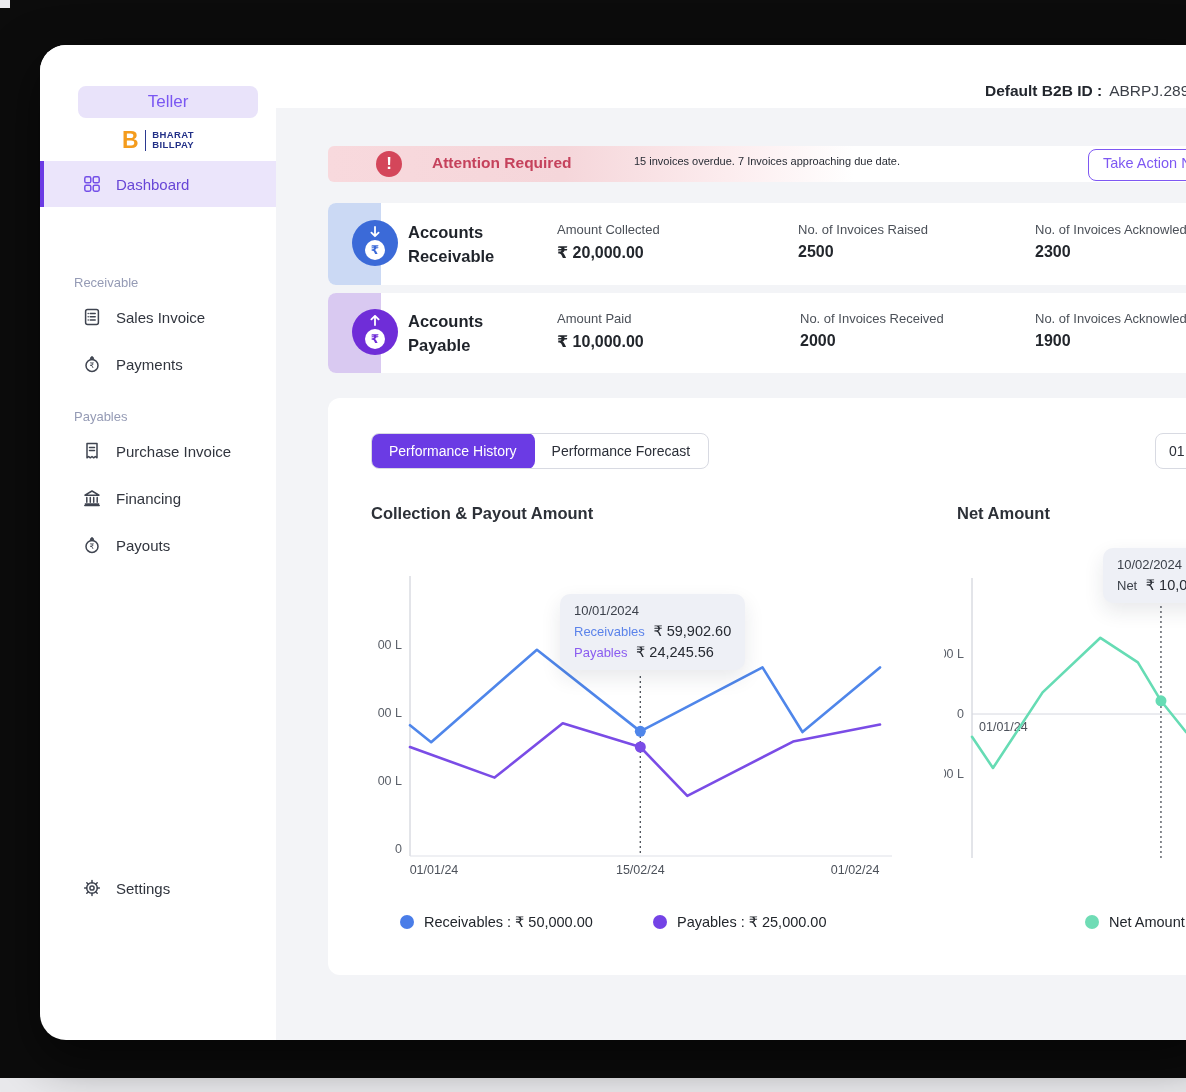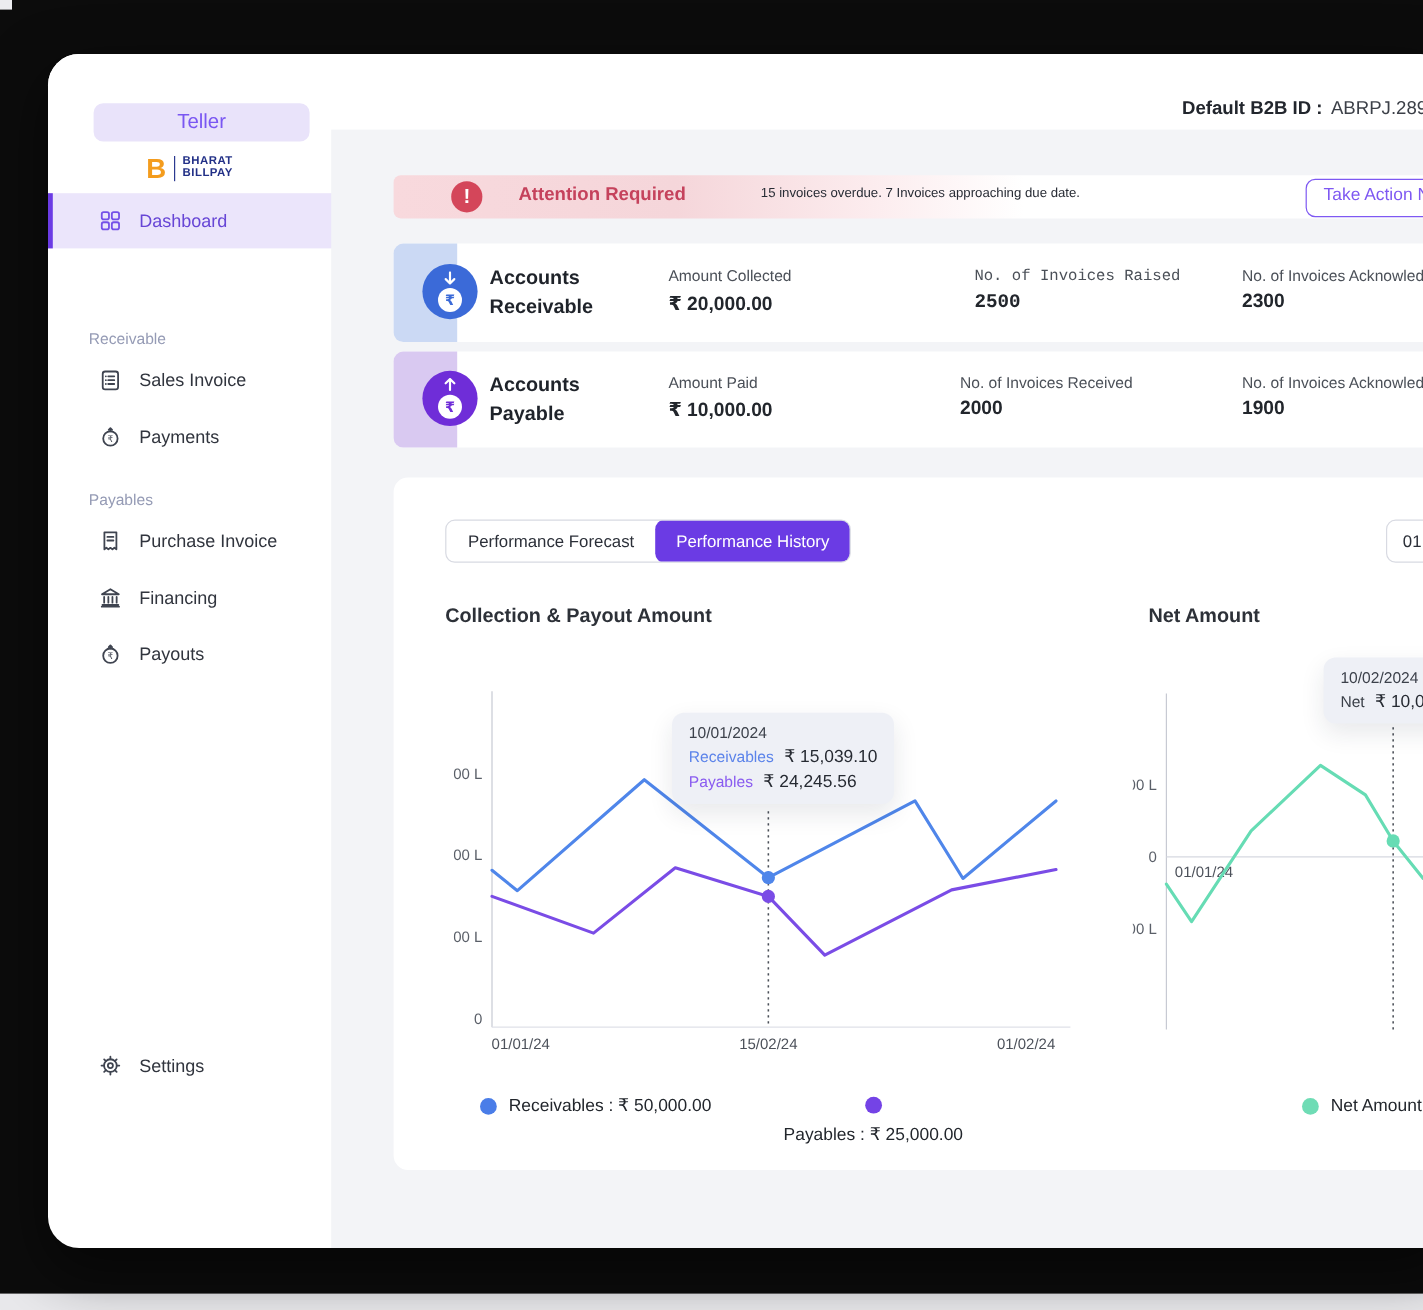--- a/index.html
+++ b/index.html
@@ -189,21 +189,21 @@
         <span class="rupee-badge" style="color: rgb(59, 106, 216);">₹</span>
       </div>
       <div class="rname" style="top:17px;">
         <span>Accounts</span><br>
         <span>Receivable</span>
       </div>
       <div class="scol" style="left:229px;top:19px;">
         <div class="clabel">Amount Collected</div>
         <div class="cvalue">₹ 20,000.00</div>
       </div>
-      <div class="scol" style="left:484px;top:19px;font-family:Liberation Mono, monospace;">
+      <div class="scol" style="left:470px;top:19px;">
         <div class="clabel">No. of Invoices Raised</div>
         <div class="cvalue">2500</div>
       </div>
       <div class="scol" style="left:707px;top:19px;">
         <div class="clabel">No. of Invoices Acknowledged</div>
         <div class="cvalue">2300</div>
       </div>
     </div>
 
     <div class="sumrow" style="top:248px;height:80px;">
@@ -227,22 +227,22 @@
         <div class="cvalue">2000</div>
       </div>
       <div class="scol" style="left:707px;top:18px;">
         <div class="clabel">No. of Invoices Acknowledged</div>
         <div class="cvalue">1900</div>
       </div>
     </div>
 
     <div class="panel">
       <div class="tabs">
+        <div class="tab active">Performance History</div>
         <div class="tab">Performance Forecast</div>
-        <div class="tab active">Performance History</div>
       </div>
       <div class="datebox">01</div>
 
       <div class="chart-title" style="left:43px;top:106px;">Collection &amp; Payout Amount</div>
       <div class="chart-title" style="left:629px;top:106px;">Net Amount</div>
 
       <svg id="c1" class="abs" style="left:50px;top:170px;" width="540" height="320">
           <line x1="32" y1="8" x2="32" y2="288" stroke="#c7cad3" stroke-width="1"></line>
           <line x1="32" y1="288" x2="514" y2="288" stroke="#dfe1e8"></line>
           <text x="24" y="80.99999999999997" text-anchor="end" class="tick">300 L</text>
@@ -267,41 +267,41 @@
           <text x="35" y="163" text-anchor="start" class="xtick">01/01/24</text>
           <line x1="216.962" y1="38" x2="216.962" y2="290" stroke="#4a4f57" stroke-width="1.3" stroke-dasharray="2 3"></line>
           <polyline points="28,168.8 48.972,200 98.62,124.4 156.4,69.8 193.85,94.4 216.962,132.8 242,164" fill="none" stroke="#66dcb4" stroke-width="2.6" stroke-linejoin="round" stroke-linecap="round"></polyline>
           <circle cx="216.962" cy="132.8" r="5.5" fill="#66dcb4"></circle>
         </svg>
 
       <div class="tooltip" style="left:232px;top:196px;">
         <div class="t-date">10/01/2024</div>
         <div class="t-row">
           <span style="color: rgb(91, 131, 234);">Receivables</span>
-          <span class="t-val">₹ 15,039.10</span>
+          <span class="t-val">₹ 59,902.60</span>
         </div>
         <div class="t-row">
           <span style="color: rgb(138, 92, 240);">Payables</span>
           <span class="t-val">₹ 24,245.56</span>
         </div>
       </div>
 
       <div class="tooltip" style="left:775px;top:150px;width:160px;">
         <div class="t-date">10/02/2024</div>
         <div class="t-row">
           <span style="color: rgb(58, 63, 72);">Net</span>
           <span class="t-val">₹ 10,000.00</span>
         </div>
       </div>
 
       <div class="legend" style="left:72px;">
         <span class="ldot" style="background: rgb(74, 125, 232);"></span>
         <span>Receivables : ₹ 50,000.00</span>
       </div>
-      <div class="legend" style="left:325px;flex-direction:column;">
+      <div class="legend" style="left:325px;">
         <span class="ldot" style="background: rgb(116, 67, 230);"></span>
         <span>Payables : ₹ 25,000.00</span>
       </div>
       <div class="legend" style="left:757px;">
         <span class="ldot" style="background: rgb(111, 220, 181);"></span>
         <span>Net Amount</span>
       </div>
     </div>
 
   </div>

